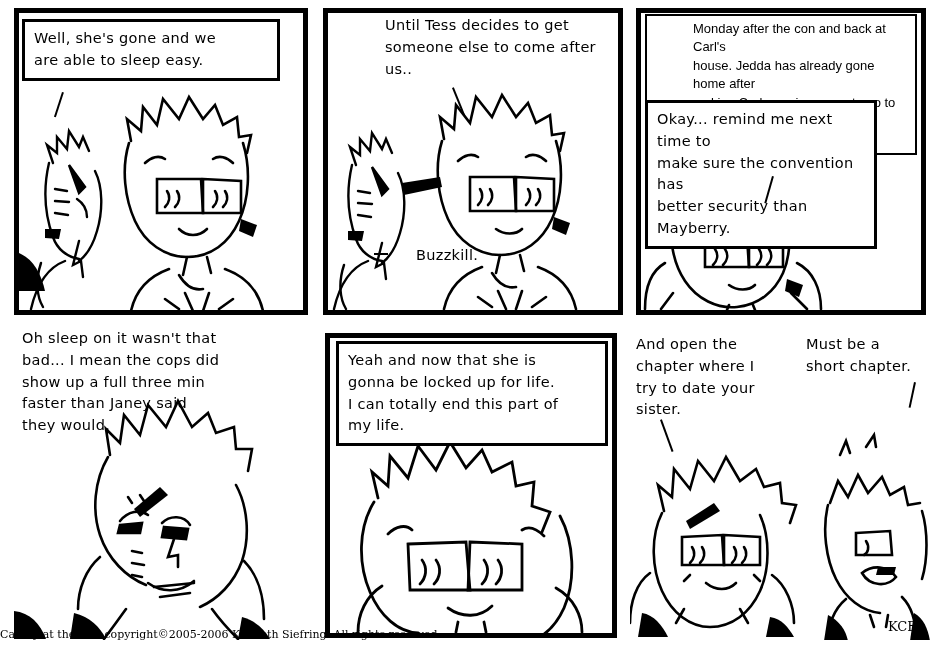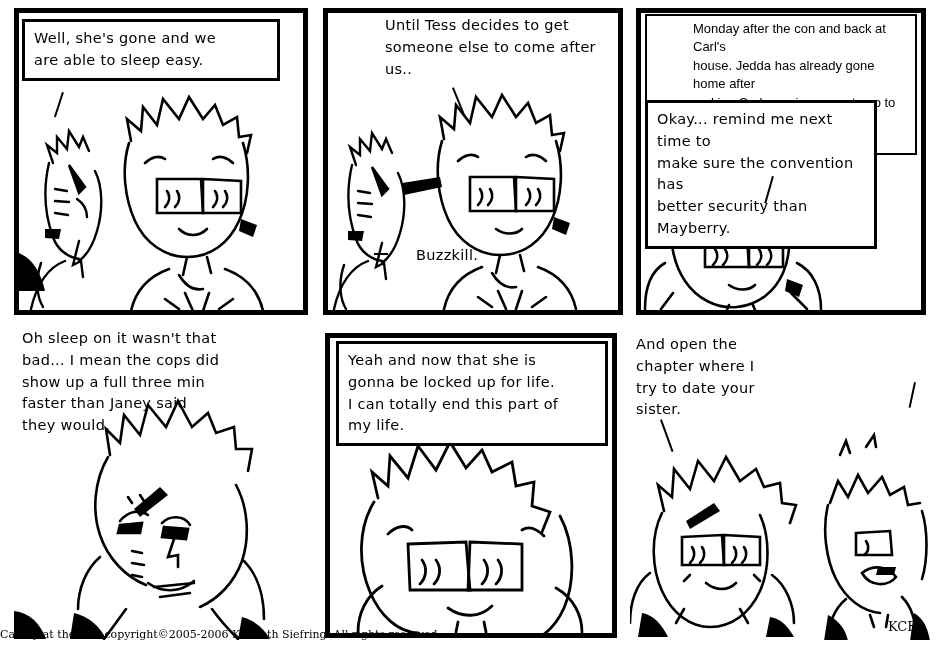--- a/index.html
+++ b/index.html
@@ -279,16 +279,20 @@
   </div>
 
   <div class="plain b6">
     <div class="ptext">And open the
 chapter where I
 try to date your
 sister.</div>
   </div>
   <div class="tail" style="left:660px;top:420px;width:2px;height:34px;transform:rotate(-20deg);"></div>
 
+  <div class="plain b7">
+    <div class="ptext">Must be a
+short chapter.</div>
+  </div>
   <div class="tail" style="left:914px;top:382px;width:2px;height:26px;transform:rotate(12deg);"></div>
 
   <div class="copyright">Catboy at the Con copyright©2005-2006 Kenneth Siefring.  All rights reserved.</div>
 </div>
 
 </body></html>

